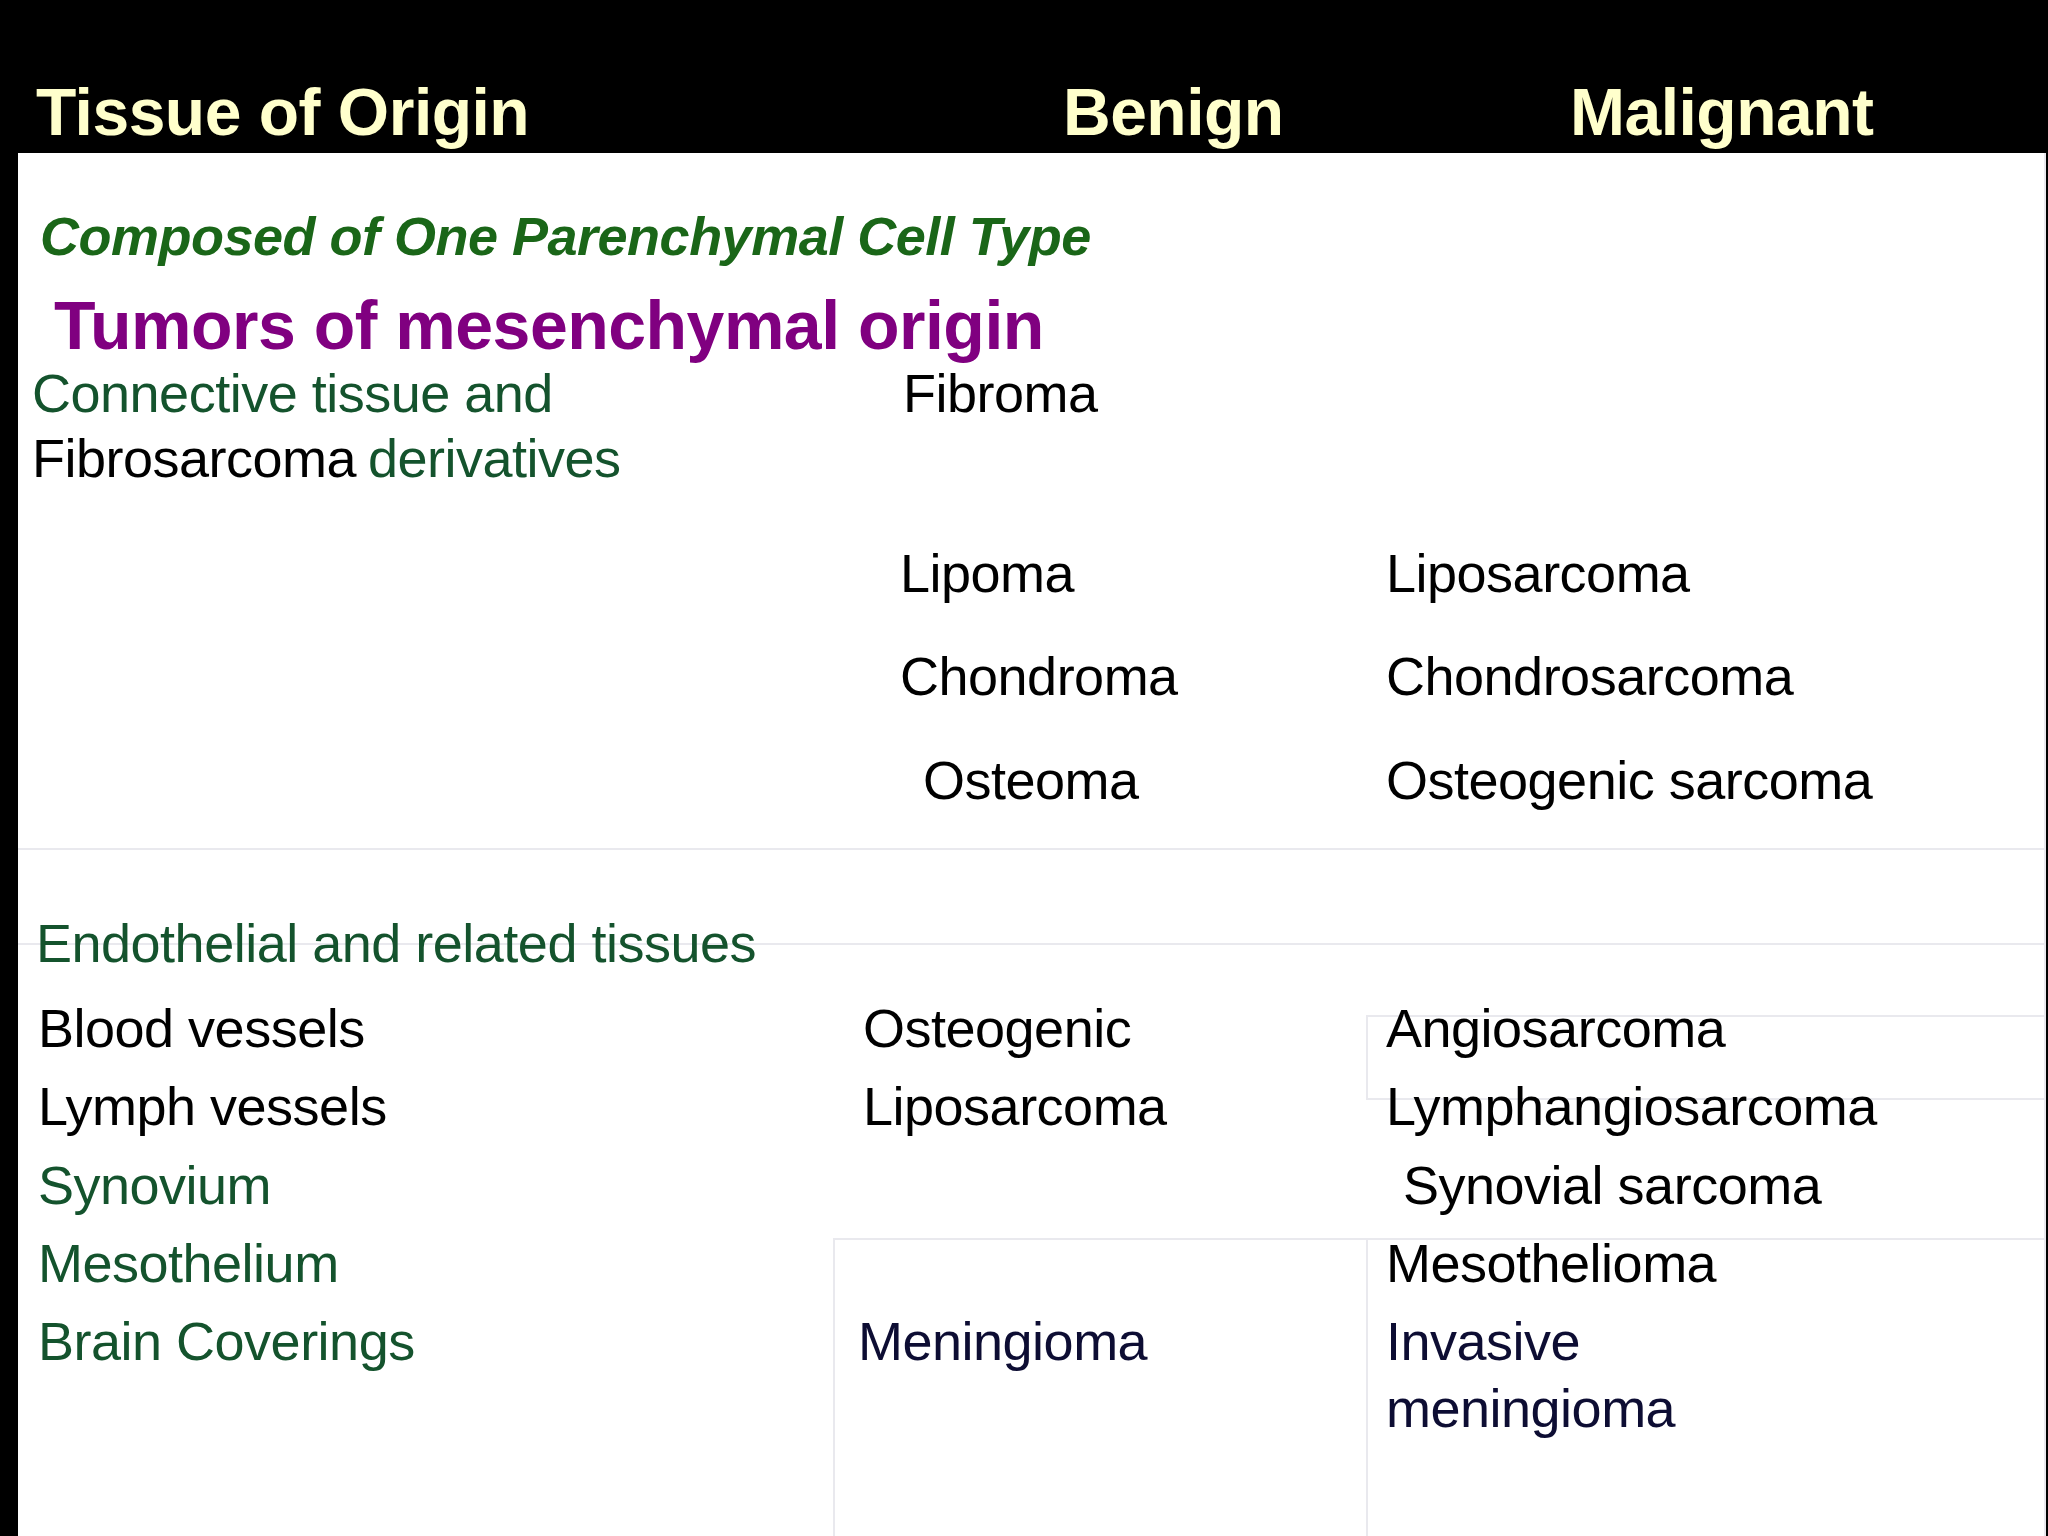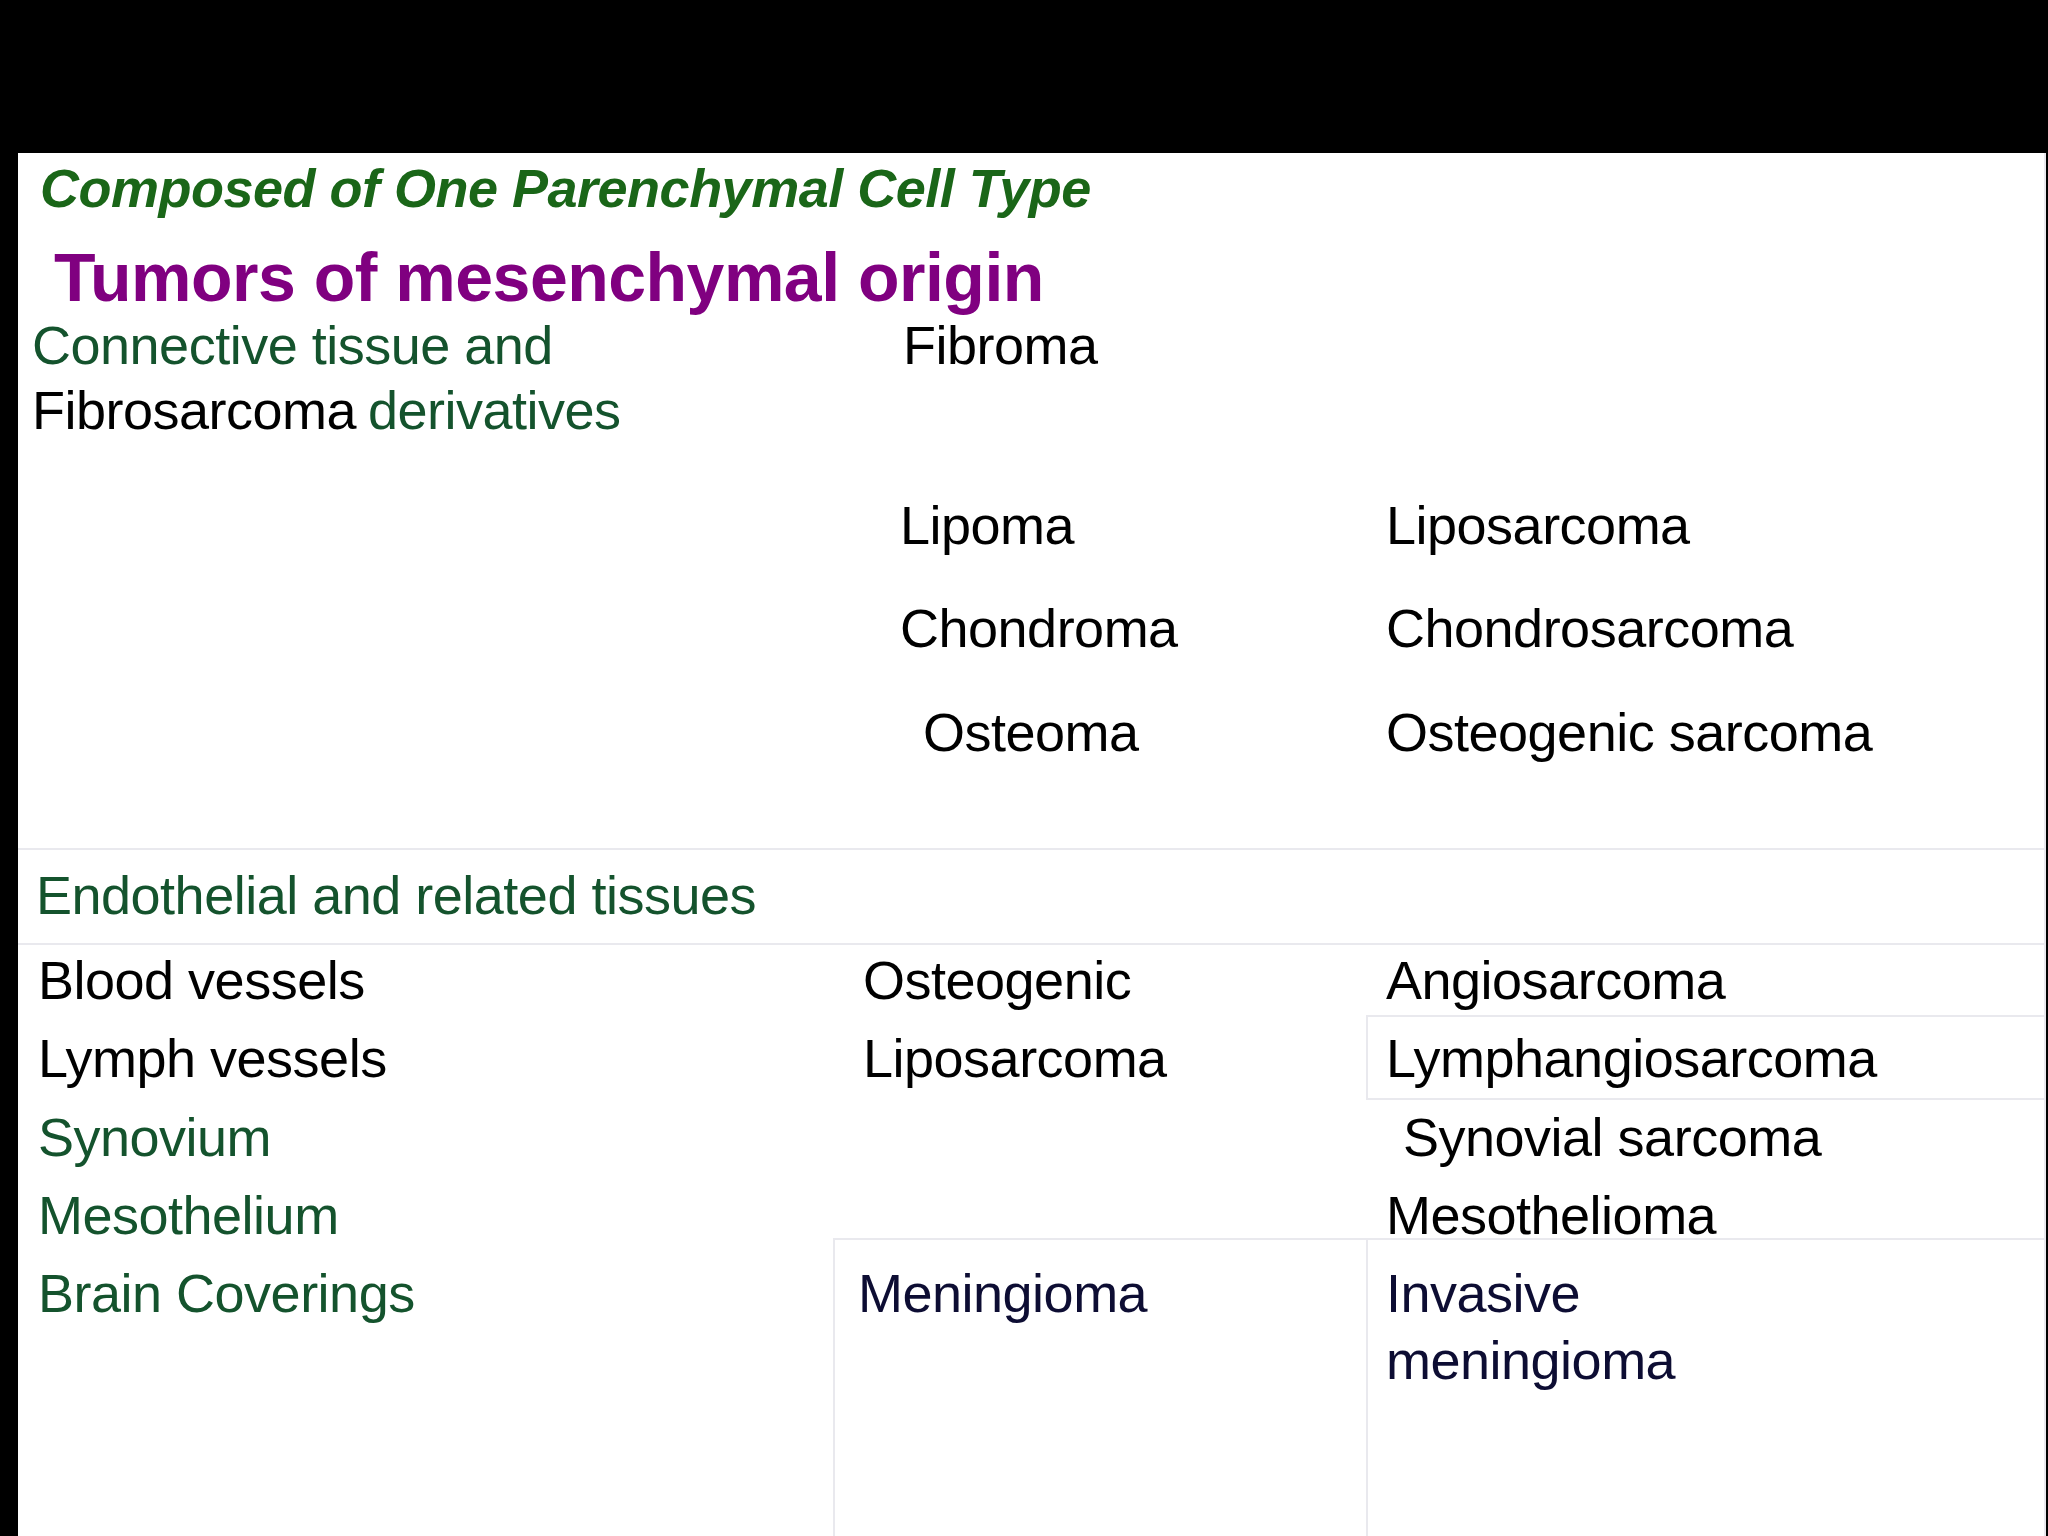--- a/index.html
+++ b/index.html
@@ -43,20 +43,21 @@
     position:absolute;
     left:18px;top:153px;
     width:2028px;height:1383px;
     background:#ffffff;
   }
 
   .ln{
     position:absolute;
     white-space:nowrap;
     line-height:1;
+    margin-top:48px;
   }
 
   
   .sect-green{
     left:22px;top:8px;
     font-size:54px;
     font-weight:bold;
     font-style:italic;
     color:#1a6618;
     letter-spacing:-0.5px;
@@ -128,20 +129,25 @@
   .rule-brain-top{left:815px;top:1085px;width:1213px;}
   .rule-brain-v1{left:815px;top:1085px;height:298px;}
   .rule-brain-v2{left:1348px;top:1085px;height:298px;}
   .rule-right-edge{left:2026px;top:0px;height:1383px;}
 </style>
 </head>
 <body>
 
 <div class="slide">
 
+  <div class="header-bar">
+    <div class="header-cell hdr-origin">Tissue of Origin</div>
+    <div class="header-cell hdr-benign">Benign</div>
+    <div class="header-cell hdr-malignant">Malignant</div>
+  </div>
 
   <div class="body-panel">
 
     <div class="rule h-rule rule-endo-top"></div>
     <div class="rule h-rule rule-endo-bot"></div>
     <div class="rule h-rule rule-lymph-top"></div>
     <div class="rule h-rule rule-lymph-bot"></div>
     <div class="rule v-rule rule-lymph-v"></div>
     <div class="rule h-rule rule-brain-top"></div>
     <div class="rule v-rule rule-brain-v1"></div>

